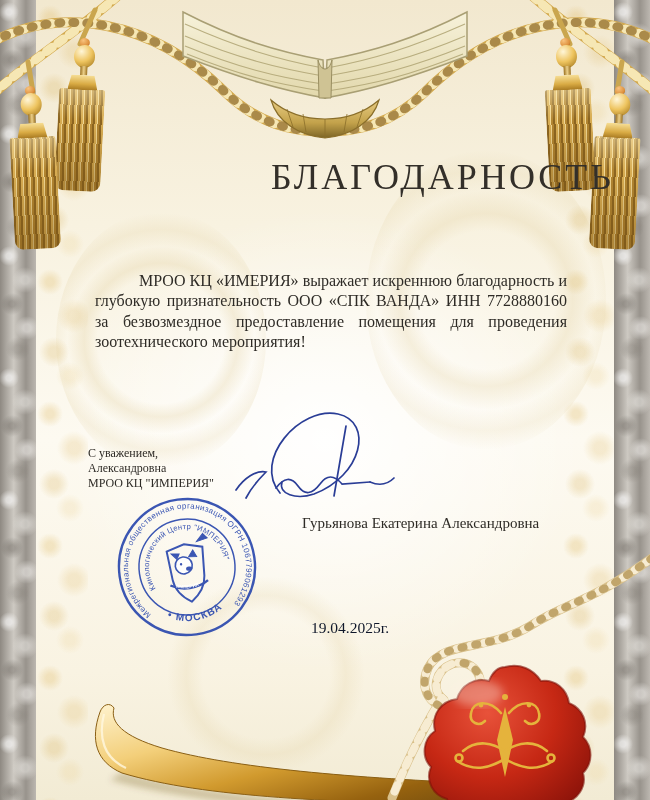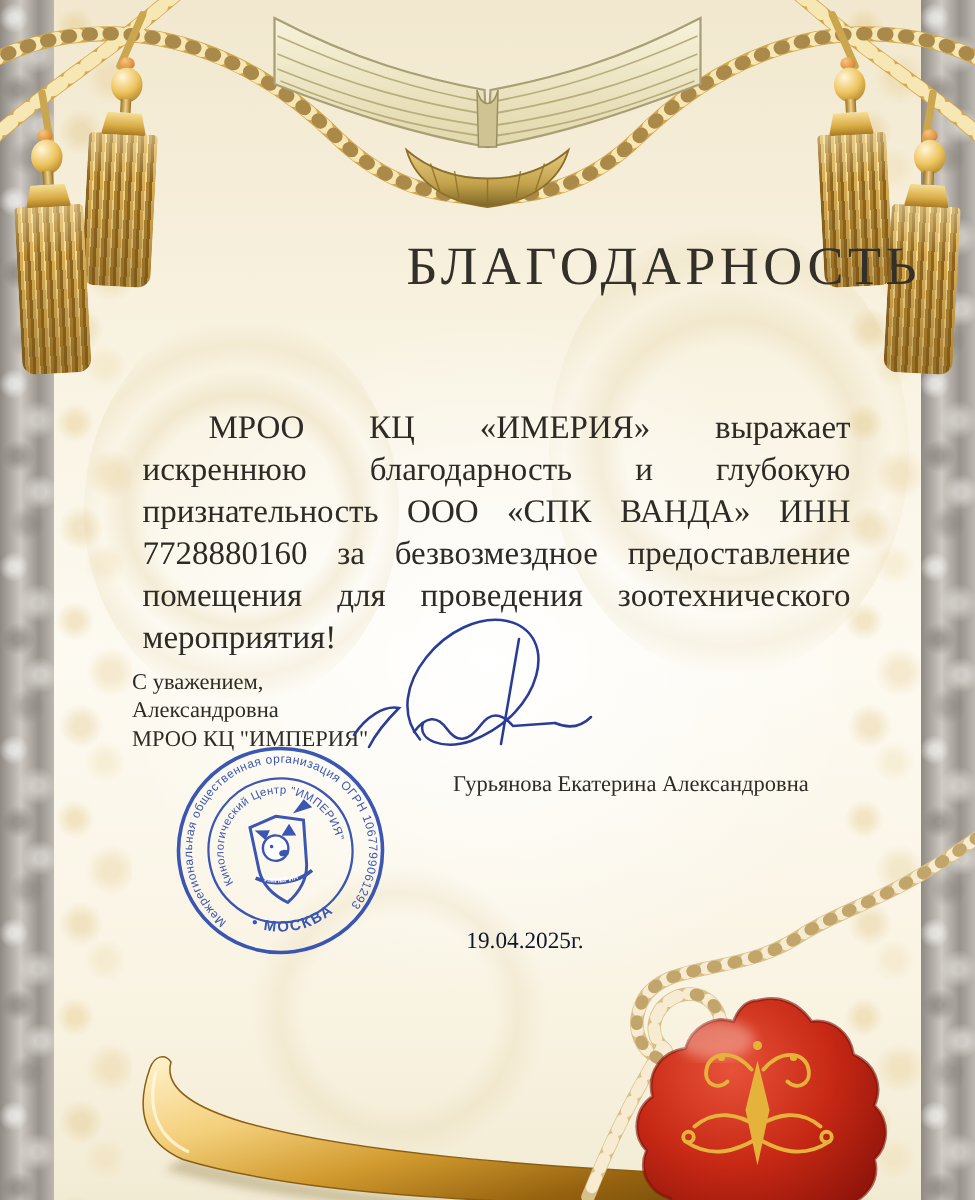--- a/index.html
+++ b/index.html
@@ -37,23 +37,23 @@
   .specks{position:absolute;left:36px;top:380px;width:578px;height:420px;opacity:.55;
     background-image:
       radial-gradient(rgba(70,95,85,.17) .8px, transparent 1.1px),
       radial-gradient(rgba(100,90,60,.14) .7px, transparent 1px);
     background-size:14px 18px, 23px 15px;}
 
   
   .title{position:absolute;left:36px;top:156px;width:578px;text-align:right;z-index:6;
     font-size:36px;letter-spacing:3px;color:#332f29;}
   .bodytext{position:absolute;left:95px;top:271px;width:472px;z-index:6;
-    font-size:22px;line-height:1.27;color:#2e2b26;text-align:justify;}
+    font-size:16px;line-height:1.27;color:#2e2b26;text-align:justify;}
   .bodytext p{margin:0;text-indent:44px;}
-  .signoff{position:absolute;left:88px;top:446px;z-index:6;font-size:15px;line-height:1.27;color:#2e2b26;}
+  .signoff{position:absolute;left:88px;top:446px;z-index:6;font-size:12px;line-height:1.27;color:#2e2b26;}
   .signoff div{white-space:nowrap;}
   .sig-name{position:absolute;left:302px;top:487px;z-index:6;font-size:15px;color:#2e2b26;white-space:nowrap;margin-top:28px;}
   .date{position:absolute;left:260px;top:619px;width:180px;text-align:center;z-index:6;font-size:15.5px;color:#0f172a;}
 
   
   .tassel{position:absolute;width:48px;z-index:5;}
   .t-knob{width:10px;height:8px;margin:0 auto;border-radius:50% 50% 40% 40%;
     background:radial-gradient(circle at 35% 30%,#f8c37e,#dd8f3c 70%,#a75f18);}
   .t-bulb{width:21px;height:23px;margin:-1px auto 0;border-radius:50%;
     background:radial-gradient(circle at 35% 28%,#fff6d8,#eec45f 48%,#a97d22 90%);}

